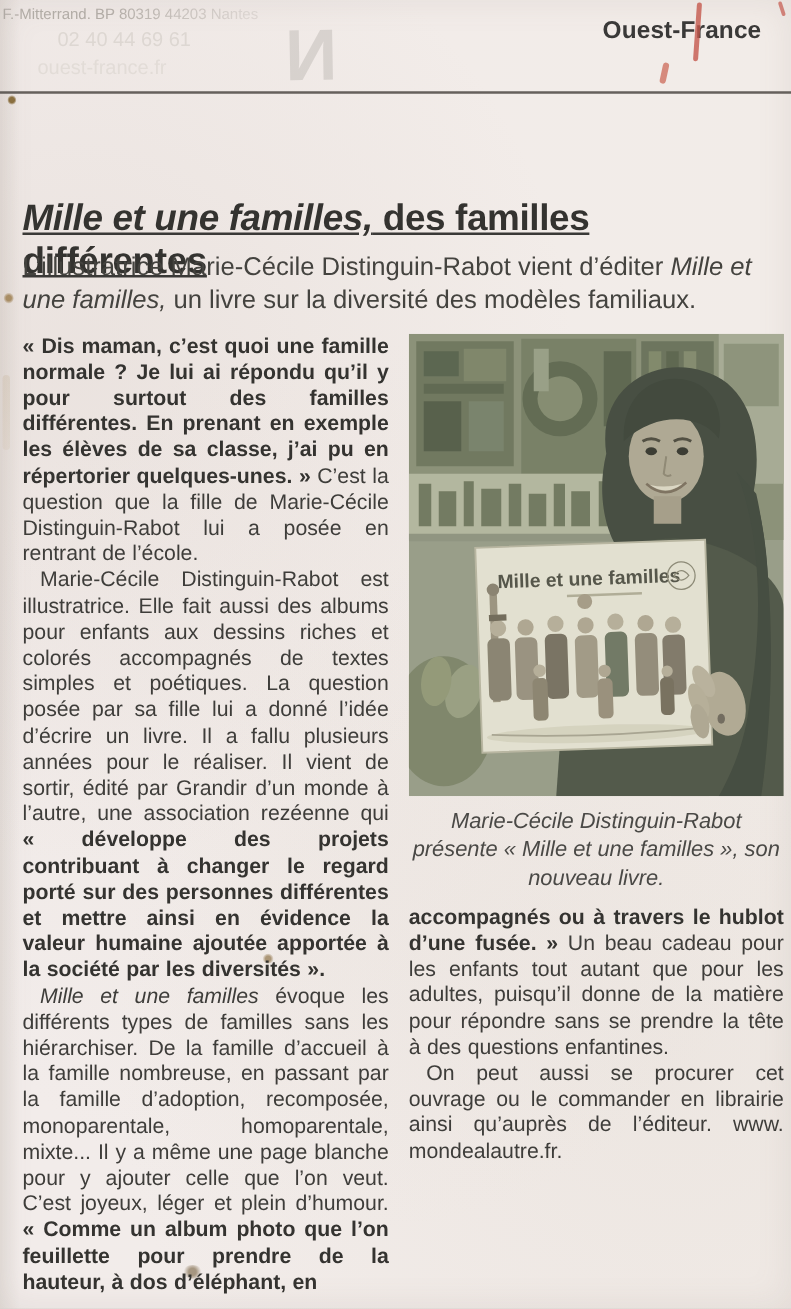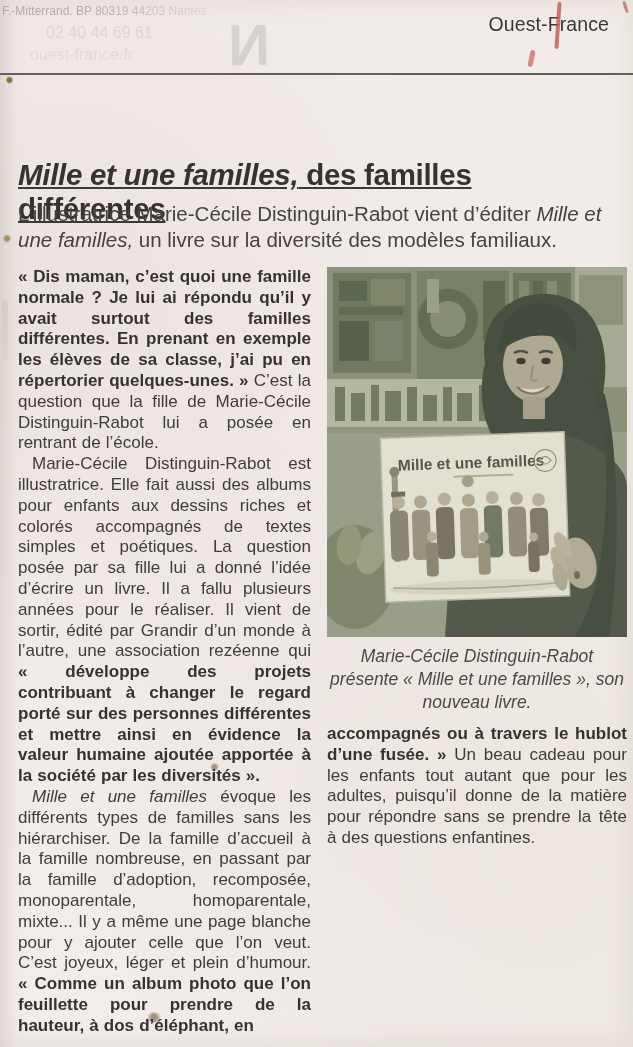--- a/index.html
+++ b/index.html
@@ -15,21 +15,21 @@
   }
   
   .faded-block{position:absolute;top:1px;left:2px;font-size:12px;line-height:21px;color:#aba59f;
     -webkit-mask-image:linear-gradient(to right, rgba(0,0,0,.9) 40%, rgba(0,0,0,.28) 95%);
     mask-image:linear-gradient(to right, rgba(0,0,0,.9) 40%, rgba(0,0,0,.28) 95%);}
   .faded-line2{position:absolute;top:24px;left:46px;font-size:16px;color:#ddd7d2;}
   .faded-line3{position:absolute;top:46px;left:30px;font-size:16px;color:#e2dcd7;}
   .showthrough{position:absolute;top:16px;left:228px;font-size:58px;font-weight:bold;
     color:rgba(182,177,172,.42);transform:scaleX(-1) rotate(1deg);line-height:1;}
   .masthead{position:absolute;top:11px;right:24px;text-align:left;
-    font-size:19.5px;line-height:27px;color:#3a3938;letter-spacing:.1px;}
+    font-size:19.5px;line-height:27px;color:#3a3938;letter-spacing:.1px;font-weight:bold;}
   .rule{position:absolute;top:73px;left:0;width:633px;height:2px;background:#56514c;opacity:.9;}
   
   .red-stroke{position:absolute;left:556px;top:2px;width:4px;height:47px;border-radius:3px;
     background:#c4574c;opacity:.8;transform:rotate(4deg);}
   .red-blob{position:absolute;left:529px;top:50px;width:5px;height:17px;border-radius:3px;
     background:#cc6a58;opacity:.75;transform:rotate(12deg);}
   .red-tick{position:absolute;left:624px;top:1px;width:3px;height:12px;border-radius:2px;
     background:#c4574c;opacity:.7;transform:rotate(-18deg);}
   
   .stain{position:absolute;border-radius:50%;}
@@ -84,21 +84,21 @@
   <div class="stain stain-d"></div>
   <div class="stain stain-e"></div>
 
   <div class="rule"></div>
 
   <h1 class="headline"><span class="run-bold run-italic">Mille et une familles,</span><span class="run-bold"> des familles différentes</span></h1>
   <p class="subtitle"><span>L’illustratrice Marie-Cécile Distinguin-Rabot vient d’éditer </span><span class="run-italic">Mille et une familles,</span><span> un livre sur la diversité des modèles familiaux.</span></p>
 
   <div class="columns">
     <div class="col-left">
-      <p><span class="run-bold">« Dis maman, c’est quoi une famille normale ? Je lui ai répondu qu’il y avait surtout des familles différentes. En prenant en exemple les élèves de sa classe, j’ai pu en répertorier quelques-unes. » </span><span>C’est la question que la fille de Marie-Cécile Distinguin-Rabot lui a posée en rentrant de l’école.</span></p>
+      <p><span class="run-bold">« Dis maman, c’est quoi une famille normale ? Je lui ai répondu qu’il y pour surtout des familles différentes. En prenant en exemple les élèves de sa classe, j’ai pu en répertorier quelques-unes. » </span><span>C’est la question que la fille de Marie-Cécile Distinguin-Rabot lui a posée en rentrant de l’école.</span></p>
       <p class="indent"><span>Marie-Cécile Distinguin-Rabot est illustratrice. Elle fait aussi des albums pour enfants aux dessins riches et colorés accompagnés de textes simples et poétiques. La question posée par sa fille lui a donné l’idée d’écrire un livre. Il a fallu plusieurs années pour le réaliser. Il vient de sortir, édité par Grandir d’un monde à l’autre, une association rezéenne qui </span><span class="run-bold">« développe des projets contribuant à changer le regard porté sur des personnes différentes et mettre ainsi en évidence la valeur humaine ajoutée apportée à la société par les diversités ».</span></p>
       <p class="indent"><span class="run-italic">Mille et une familles</span><span> évoque les différents types de familles sans les hiérarchiser. De la famille d’accueil à la famille nombreuse, en passant par la famille d’adoption, recomposée, monoparentale, homoparentale, mixte... Il y a même une page blanche pour y ajouter celle que l’on veut. C’est joyeux, léger et plein d’humour. </span><span class="run-bold">« Comme un album photo que l’on feuillette pour prendre de la hauteur, à dos d’éléphant, en</span></p>
     </div>
 
     <div class="col-right">
       <figure>
         <div class="photo-wrap">
           <svg viewBox="0 0 300 370" width="300" height="370">
 
             <rect width="300" height="370" fill="#999d8a"></rect>
@@ -204,16 +204,17 @@
               <ellipse cx="250" cy="308" rx="3" ry="4" fill="#6f675c"></ellipse>
             </g>
 
             <rect width="300" height="370" fill="#9aa28e" opacity="0.10"></rect>
           </svg>
         </div>
         <figcaption>Marie-Cécile Distinguin-Rabot présente « Mille et une familles », son nouveau livre.</figcaption>
       </figure>
 
       <p><span class="run-bold">accompagnés ou à travers le hublot d’une fusée. » </span><span>Un beau cadeau pour les enfants tout autant que pour les adultes, puisqu’il donne de la matière pour répondre sans se prendre la tête à des questions enfantines.</span></p>
+      <p class="indent"><span>On peut aussi se procurer cet ouvrage ou le commander en librairie ainsi qu’auprès de l’éditeur. www. mondealautre.fr.</span></p>
     </div>
   </div>
 
 </div>
 
 </body></html>

